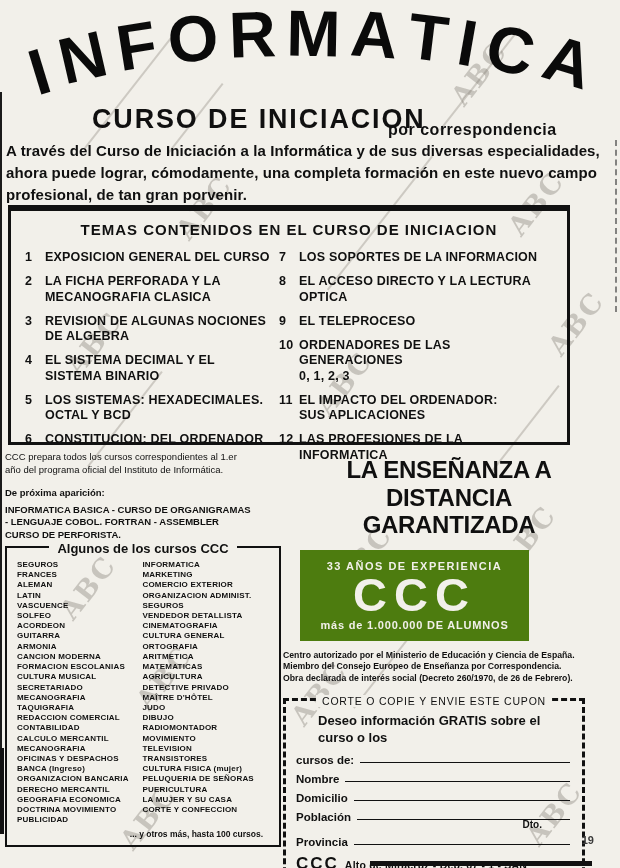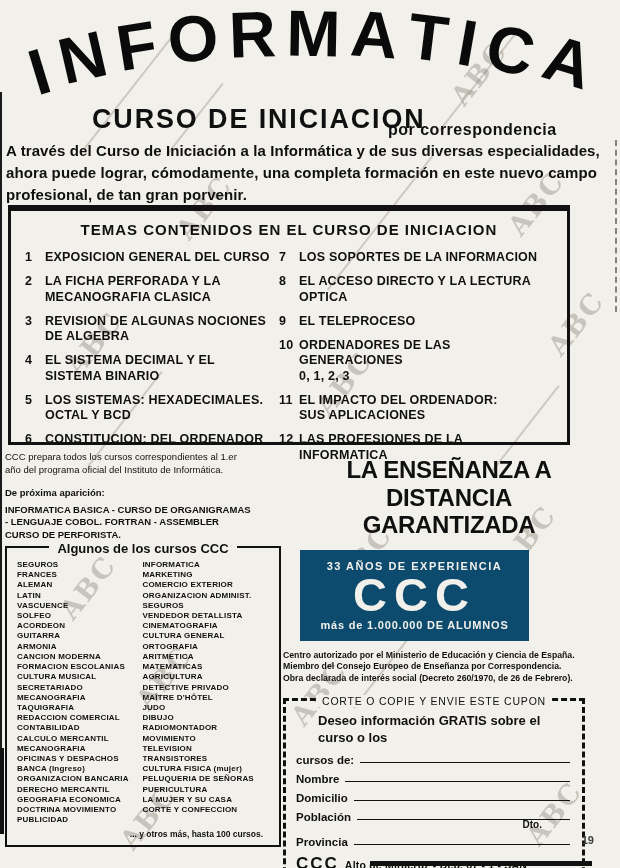--- a/index.html
+++ b/index.html
@@ -67,21 +67,21 @@
   .courses-cols { display:flex; }
   .courses-cols ul { list-style:none; width:49%; }
   .courses-cols ul + ul { width:51%; }
   .courses-cols li { font-size:8px; font-weight:700; line-height:10.2px; letter-spacing:.2px; white-space:nowrap; }
   .courses-footer { text-align:right; font-size:8.5px; font-weight:700; padding:4px 10px 2px 0; }
 
   
   .col-right { position:absolute; left:283px; top:456px; width:332px; }
   .guarantee { text-align:center; font-size:24px; font-weight:900; line-height:1.15; letter-spacing:-.3px; }
   .ccc-badge {
-    margin:11px 0 0 17px; width:229px; height:91px; background:#0c4a6e; color:#f2f0ea;
+    margin:11px 0 0 17px; width:229px; height:91px; background:#4d7c0f; color:#f2f0ea;
     display:flex; flex-direction:column; align-items:center; justify-content:center; gap:1px;
   }
   .ccc-badge .top { font-size:11px; font-weight:800; letter-spacing:1.5px; }
   .ccc-badge .logo { font-size:47px; font-weight:900; letter-spacing:7px; line-height:.95; }
   .ccc-badge .bottom { font-size:11px; font-weight:800; letter-spacing:.8px; }
   .credentials { margin-top:9px; }
   .credentials div { font-size:8.7px; font-weight:700; line-height:1.32; white-space:nowrap; }
 
   .coupon { position:relative; margin-top:14px; width:302px; border:3px dashed #111; padding:12px 10px 5px; }
   .coupon-header { position:absolute; top:-10px; left:0; right:0; text-align:center; }

